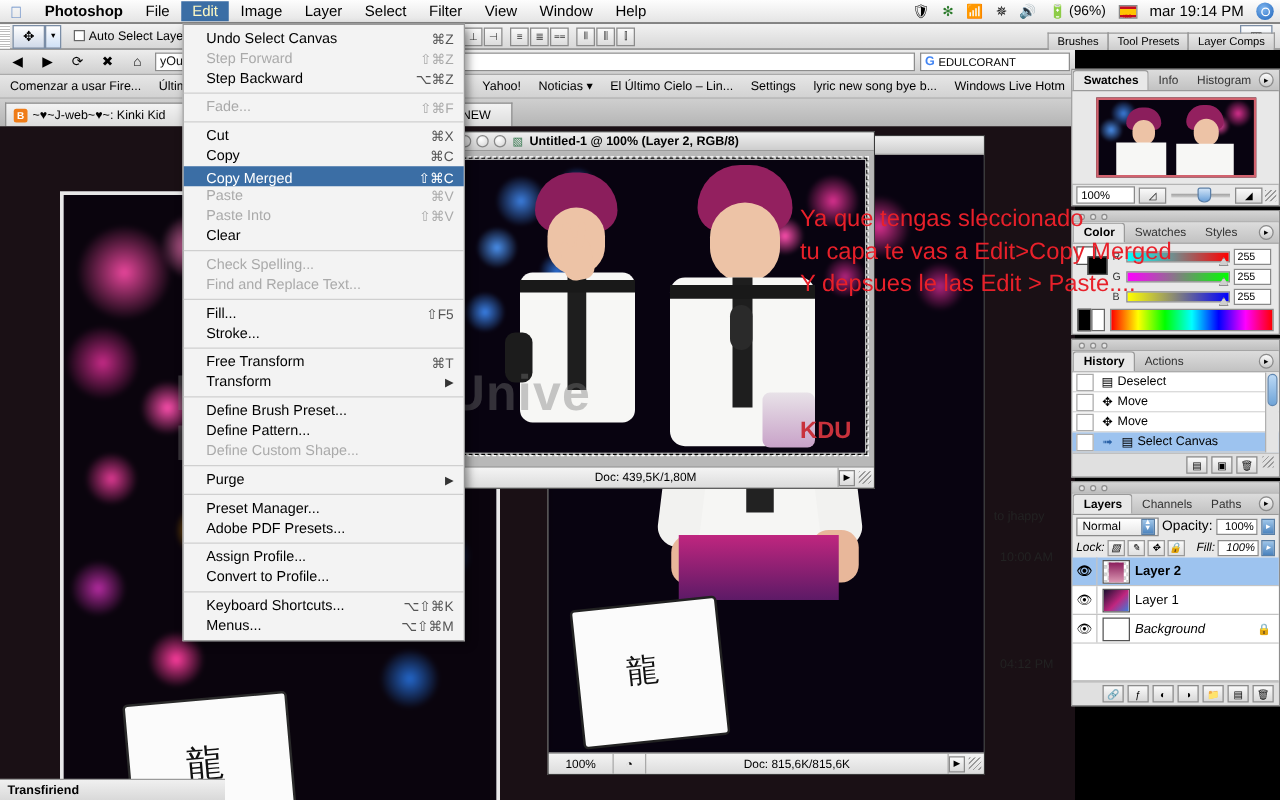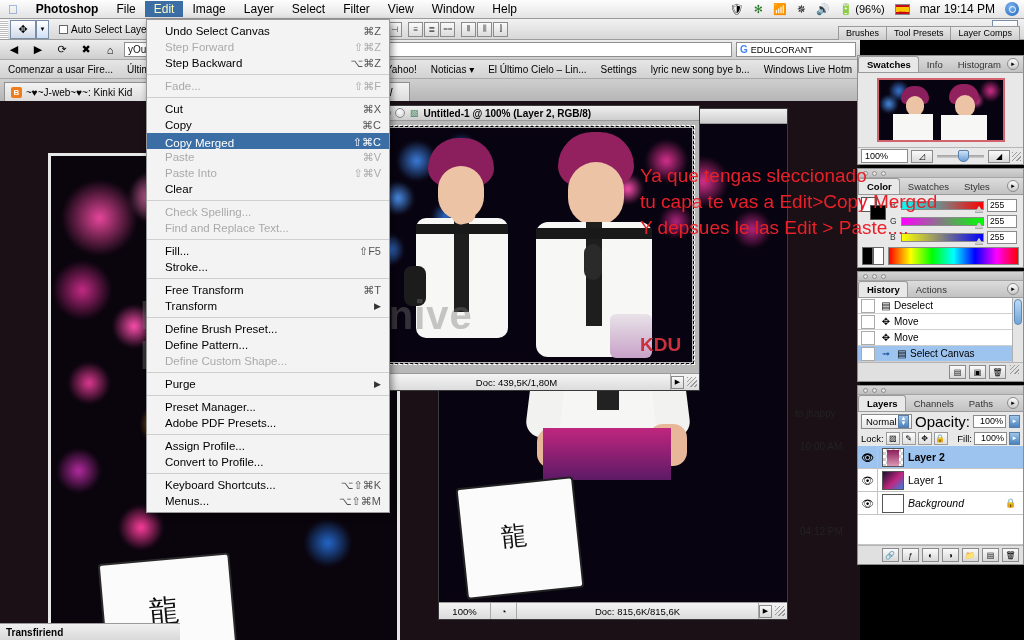--- a/index.html
+++ b/index.html
@@ -112,27 +112,27 @@
   .palbtn{width:17px;height:14px;border:1px solid #8b8b8b;background:linear-gradient(#fafafa,#d8d8d8);display:flex;align-items:center;justify-content:center;font-size:8px;}
 
   .layerrow{display:flex;align-items:center;height:23px;border-bottom:1px solid #c4c4c4;background:#fff;font-size:10.5px;}
   .layerrow.sel{background:#9dc3ef;font-weight:bold;}
   .eye{width:20px;text-align:center;font-size:10px;border-right:1px solid #c4c4c4;height:100%;display:flex;align-items:center;justify-content:center;}
   .lthumb{width:22px;height:19px;border:1px solid #555;margin:0 4px;background:#fff;overflow:hidden;position:relative;}
   .checker{position:absolute;inset:0;background-image:linear-gradient(45deg,#cfcfcf 25%,transparent 25%,transparent 75%,#cfcfcf 75%),linear-gradient(45deg,#cfcfcf 25%,transparent 25%,transparent 75%,#cfcfcf 75%);background-size:6px 6px;background-position:0 0,3px 3px;}
   .blendrow{display:flex;align-items:center;height:18px;padding:2px 3px;gap:3px;font-size:10px;}
   .selectbox{flex:1;height:15px;background:linear-gradient(#fff,#e6e6e6);border:1px solid #8b8b8b;display:flex;align-items:center;justify-content:space-between;padding:0 2px 0 4px;font-size:9.5px;}
   .selarrow{width:11px;height:13px;background:linear-gradient(#9fc6ea,#4a82bd);border:1px solid #587ea5;color:#fff;font-size:6px;display:flex;align-items:center;justify-content:center;flex-direction:column;line-height:5px;}
-  .lockrow{display:flex;align-items:center;height:16px;padding:0 3px;gap:2px;font-size:9.5px;}
+  .lockrow{display:flex;align-items:center;height:16px;padding:0 3px;gap:2px;font-size:9.5px;font-style:italic;}
   .lockbtn{width:14px;height:13px;border:1px solid #9a9a9a;background:linear-gradient(#fbfbfb,#e0e0e0);display:flex;align-items:center;justify-content:center;font-size:8px;}
   .numfield{width:33px;height:13px;background:#fff;border:1px solid #8b8b8b;font-size:9px;display:flex;align-items:center;justify-content:flex-end;padding-right:2px;}
 
   
   #editmenu{
-    left:146px; top:19px; width:244px;
+    left:146px; top:19px; width:226px;
     background:#f3f3f3; border:1px solid #999;
     box-shadow:2px 3px 7px rgba(0,0,0,.45);
     z-index:100; padding:3px 0; font-size:11.5px;
   }
   .menuitem{display:flex; align-items:center; height:16px; padding:0 8px 0 18px; white-space:nowrap;}
   .menuitem .lbl{flex:1;}
   .menuitem .key{color:#555; font-size:11px; margin-left:10px;}
   .menuitem.dim .lbl, .menuitem.dim .key{color:#aaa;}
   .menuitem.hl{background:#3b6ea5;align-items:flex-end;}
   .menuitem.hl .lbl,.menuitem.hl .key{color:#fff;}
@@ -490,21 +490,21 @@
       <span class="pmenu">▸</span>
     </div>
     <div class="blendrow">
       <span class="selectbox">
         <span>Normal</span>
         <span class="selarrow">
             <span>▲</span>
             <span>▼</span>
           </span>
       </span>
-      <span style="font-size:15px">Opacity:</span>
+      <span style="font-size:11px">Opacity:</span>
       <span class="numfield">100%</span>
       <span style="width:11px;height:13px;background:linear-gradient(#9fc6ea,#4a82bd);border:1px solid #587ea5;color:#fff;font-size:7px;display:flex;align-items:center;justify-content:center;">▸</span>
     </div>
     <div class="lockrow">
       <span>Lock:</span>
       <span class="lockbtn">▨</span>
       <span class="lockbtn">✎</span>
       <span class="lockbtn">✥</span>
       <span class="lockbtn">🔒</span>
       <span style="flex:1"></span>

